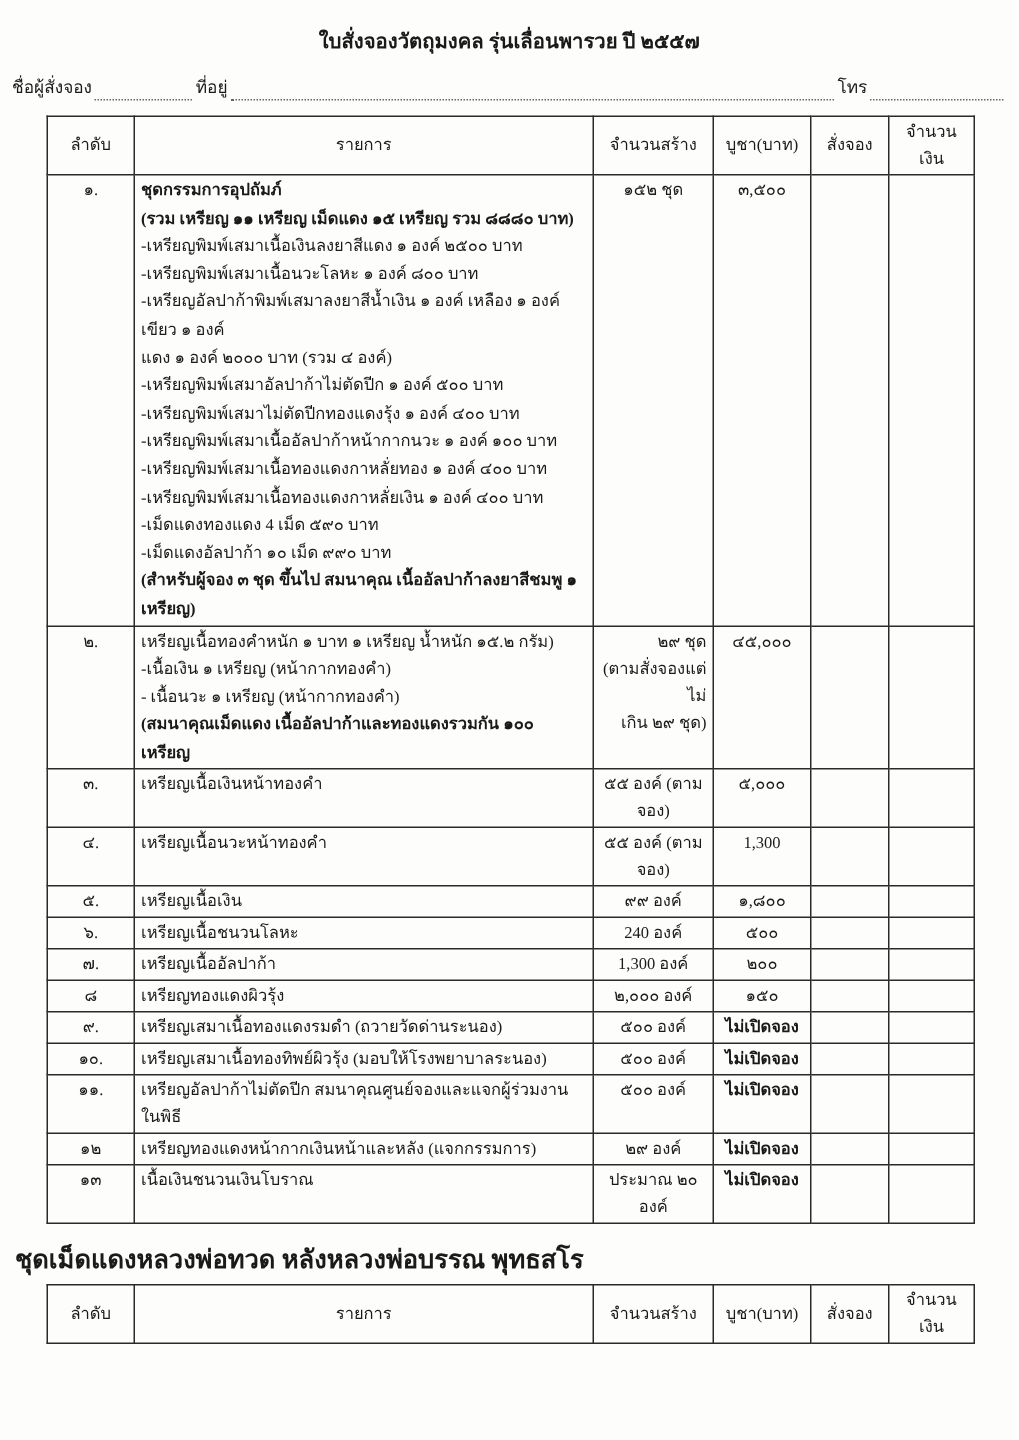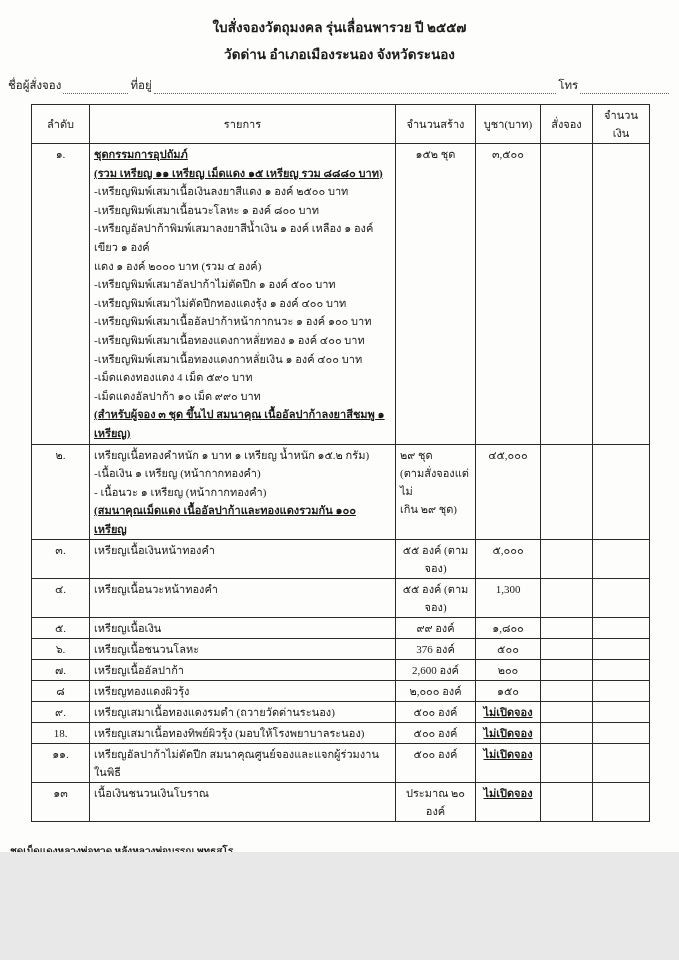--- a/index.html
+++ b/index.html
@@ -1,48 +1,47 @@
 <!DOCTYPE html>
 <html><head>
 <meta charset="utf-8">
 <style>
   * { margin:0; padding:0; box-sizing:border-box; }
   html,body { background:#e8e8e8; }
   .page {
-    position:relative; width:679px; height:852px; margin:0 auto;
+    position:relative; width:679px; height:960px; margin:0 auto;
     background:#fdfdfc; color:#1a1a1a; overflow:hidden;
     font-family:"Liberation Serif","DejaVu Serif",serif;
     font-size:11px; padding-top:14px;
   }
   .doc-header { text-align:center; font-weight:bold; font-size:13.5px; line-height:27px; }
   .fill-line {
     display:flex; align-items:flex-end; margin:8px 8px 0 8px; font-size:11.5px; white-space:nowrap;
   }
   .leader { border-bottom:1px dotted #666; height:14px; margin:0 2px; }
   .ld-name { flex:1.1; }
   .ld-addr { flex:6.8; }
   .ld-tel  { flex:1.5; }
   table { border-collapse:collapse; table-layout:fixed; width:618px; margin:10px 0 0 31px; }
   th, td { border:1px solid #2a2a2a; padding:1px 4px; vertical-align:top; line-height:18px; }
   th { font-weight:normal; text-align:center; height:21px; vertical-align:middle; font-size:11px; }
   td.c { text-align:center; }
-  .b { font-weight:bold;text-decoration:underline; }
+  .b { font-weight:bold; }
   .item-cell div { line-height:18.6px; }
-  .made-multi div { line-height:18px; text-align:left; }
-  .sec2-title { font-weight:bold; font-size:10px; margin:21px 0 0 10px; }
+  .made-multi div { line-height:18px; text-align:right; }
+  .sec2-title { font-weight:bold; font-size:17px; margin:9px 0 0 10px; }
   td { font-size:11px; }
 </style>
 </head>
 <body>
 
 <div class="page">
 
   <div class="doc-header">
     <div>ใบสั่งจองวัตถุมงคล รุ่นเลื่อนพารวย ปี ๒๕๕๗</div>
-    <div>วัดด่าน อำเภอเมืองระนอง จังหวัดระนอง</div>
   </div>
 
   <div class="fill-line">
     <span>ชื่อผู้สั่งจอง</span>
     <span class="leader ld-name"></span>
     <span>ที่อยู่</span>
     <span class="leader ld-addr"></span>
     <span>โทร</span>
     <span class="leader ld-tel"></span>
   </div>
@@ -127,29 +126,29 @@
         <td class="c">๕.</td>
         <td>เหรียญเนื้อเงิน</td>
         <td class="c">๙๙ องค์</td>
         <td class="c">๑,๘๐๐</td>
         <td></td>
         <td></td>
       </tr>
       <tr>
         <td class="c">๖.</td>
         <td>เหรียญเนื้อชนวนโลหะ</td>
-        <td class="c">376 องค์</td>
+        <td class="c">240 องค์</td>
         <td class="c">๕๐๐</td>
         <td></td>
         <td></td>
       </tr>
       <tr>
         <td class="c">๗.</td>
         <td>เหรียญเนื้ออัลปาก้า</td>
-        <td class="c">2,600 องค์</td>
+        <td class="c">1,300 องค์</td>
         <td class="c">๒๐๐</td>
         <td></td>
         <td></td>
       </tr>
       <tr>
         <td class="c">๘</td>
         <td>เหรียญทองแดงผิวรุ้ง</td>
         <td class="c">๒,๐๐๐ องค์</td>
         <td class="c">๑๕๐</td>
         <td></td>
@@ -157,31 +156,39 @@
       </tr>
       <tr>
         <td class="c">๙.</td>
         <td>เหรียญเสมาเนื้อทองแดงรมดำ (ถวายวัดด่านระนอง)</td>
         <td class="c">๕๐๐ องค์</td>
         <td class="c b">ไม่เปิดจอง</td>
         <td></td>
         <td></td>
       </tr>
       <tr>
-        <td class="c">18.</td>
+        <td class="c">๑๐.</td>
         <td>เหรียญเสมาเนื้อทองทิพย์ผิวรุ้ง (มอบให้โรงพยาบาลระนอง)</td>
         <td class="c">๕๐๐ องค์</td>
         <td class="c b">ไม่เปิดจอง</td>
         <td></td>
         <td></td>
       </tr>
       <tr>
         <td class="c">๑๑.</td>
         <td>เหรียญอัลปาก้าไม่ตัดปีก สมนาคุณศูนย์จองและแจกผู้ร่วมงานในพิธี</td>
         <td class="c">๕๐๐ องค์</td>
+        <td class="c b">ไม่เปิดจอง</td>
+        <td></td>
+        <td></td>
+      </tr>
+      <tr>
+        <td class="c">๑๒</td>
+        <td>เหรียญทองแดงหน้ากากเงินหน้าและหลัง (แจกกรรมการ)</td>
+        <td class="c">๒๙ องค์</td>
         <td class="c b">ไม่เปิดจอง</td>
         <td></td>
         <td></td>
       </tr>
       <tr>
         <td class="c">๑๓</td>
         <td>เนื้อเงินชนวนเงินโบราณ</td>
         <td class="c">ประมาณ ๒๐ องค์</td>
         <td class="c b">ไม่เปิดจอง</td>
         <td></td>

